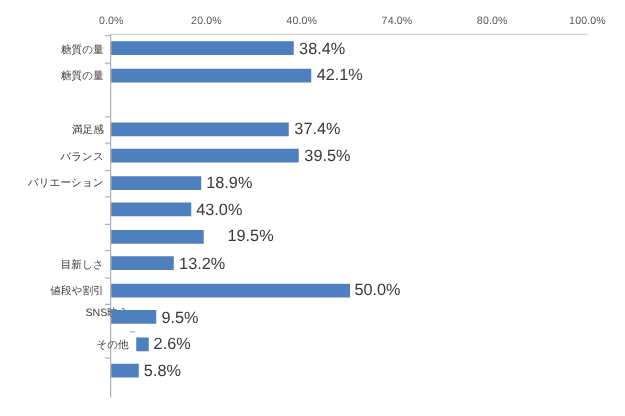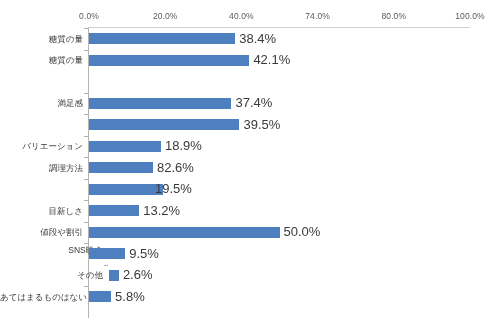--- a/index.html
+++ b/index.html
@@ -125,40 +125,40 @@
         <div class="bar" style="width: 160.401px; top: 5.25px; background: rgb(78, 127, 190);"></div>
         <span class="bar-value" style="left: 253.401px; top: 5.75px;">42.1%</span>
       </div>
       <div class="row" style="top: 65.5px;">
         <span class="cat-label" style="top: 5.75px;">満足感</span>
         <span class="tick-mark" style="top: 0px;"></span>
         <div class="bar" style="width: 142.494px; top: 5.25px; background: rgb(78, 127, 190);"></div>
         <span class="bar-value" style="left: 235.494px; top: 5.75px;">37.4%</span>
       </div>
       <div class="row" style="top: 87px;">
+        <span class="cat-label" style="top: 5.75px;">バランス</span>
         <span class="tick-mark" style="top: 0px;"></span>
         <div class="bar" style="width: 150.495px; top: 5.25px; background: rgb(78, 127, 190);"></div>
         <span class="bar-value" style="left: 243.495px; top: 5.75px;">39.5%</span>
       </div>
       <div class="row" style="top: 108.5px;">
         <span class="cat-label" style="top: 5.75px;">バリエーション</span>
         <span class="tick-mark" style="top: 0px;"></span>
         <div class="bar" style="width: 72.009px; top: 5.25px; background: rgb(78, 127, 190);"></div>
         <span class="bar-value" style="left: 165.009px; top: 5.75px;">18.9%</span>
       </div>
       <div class="row" style="top: 130px;">
-        <span class="cat-label" style="top: 5.75px;">調理方法</span>
         <span class="tick-mark" style="top: 0px;"></span>
         <div class="bar" style="width: 64.008px; top: 5.25px; background: rgb(78, 127, 190);"></div>
-        <span class="bar-value" style="left: 157.008px; top: 5.75px;">82.6%</span>
+        <span class="bar-value" style="left: 157.008px; top: 5.75px;">43.0%</span>
       </div>
       <div class="row" style="top: 151.5px;">
         <span class="tick-mark" style="top: 0px;"></span>
         <div class="bar" style="width: 74.295px; top: 5.25px; background: rgb(78, 127, 190);"></div>
-        <span class="bar-value" style="left: 155px; top: 5.75px;">19.5%</span>
+        <span class="bar-value" style="left: 182px; top: 5.75px;">19.5%</span>
       </div>
       <div class="row" style="top: 173px;">
         <span class="cat-label" style="top: 5.75px;">目新しさ</span>
         <span class="tick-mark" style="top: 0px;"></span>
         <div class="bar" style="width: 50.292px; top: 5.25px; background: rgb(78, 127, 190);"></div>
         <span class="bar-value" style="left: 143.292px; top: 5.75px;">13.2%</span>
       </div>
       <div class="row" style="top: 194.5px;">
         <span class="cat-label" style="top: 5.75px;">値段や割引</span>
         <span class="tick-mark" style="top: 0px;"></span>
@@ -171,20 +171,19 @@
         <div class="bar" style="width: 36.195px; top: 5.25px; background: rgb(78, 127, 190);"></div>
         <span class="bar-value" style="left: 129.195px; top: 5.75px;">9.5%</span>
       </div>
       <div class="row" style="top: 237.5px; margin-left: 20px;">
         <span class="cat-label" style="top: 5.75px;">その他</span>
         <span class="tick-mark" style="top: 0px;"></span>
         <div class="bar" style="width: 9.906px; top: 5.25px; background: rgb(78, 127, 190);"></div>
         <span class="bar-value" style="left: 102.906px; top: 5.75px;">2.6%</span>
       </div>
       <div class="row" style="top: 259px;">
-        <span class="cat-label" style="top: 5.75px;">あてはまるものはない</span>
         <span class="tick-mark" style="top: 0px;"></span>
         <div class="bar" style="width: 22.098px; top: 5.25px; background: rgb(78, 127, 190);"></div>
         <span class="bar-value" style="left: 115.098px; top: 5.75px;">5.8%</span>
       </div>
     </div>
 
 </div>
 
 </body></html>

